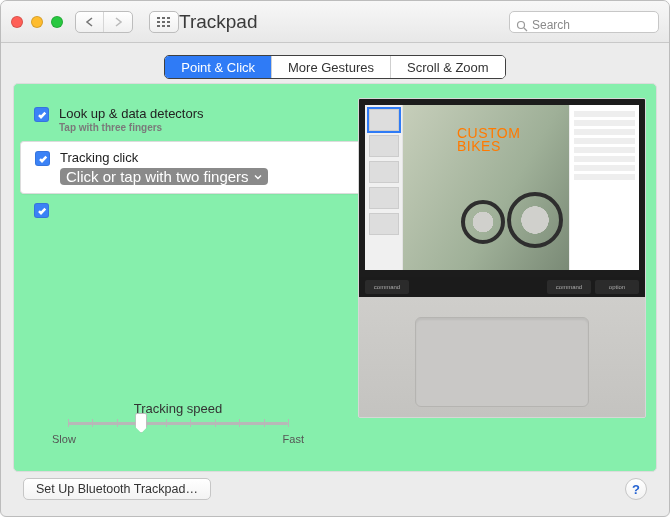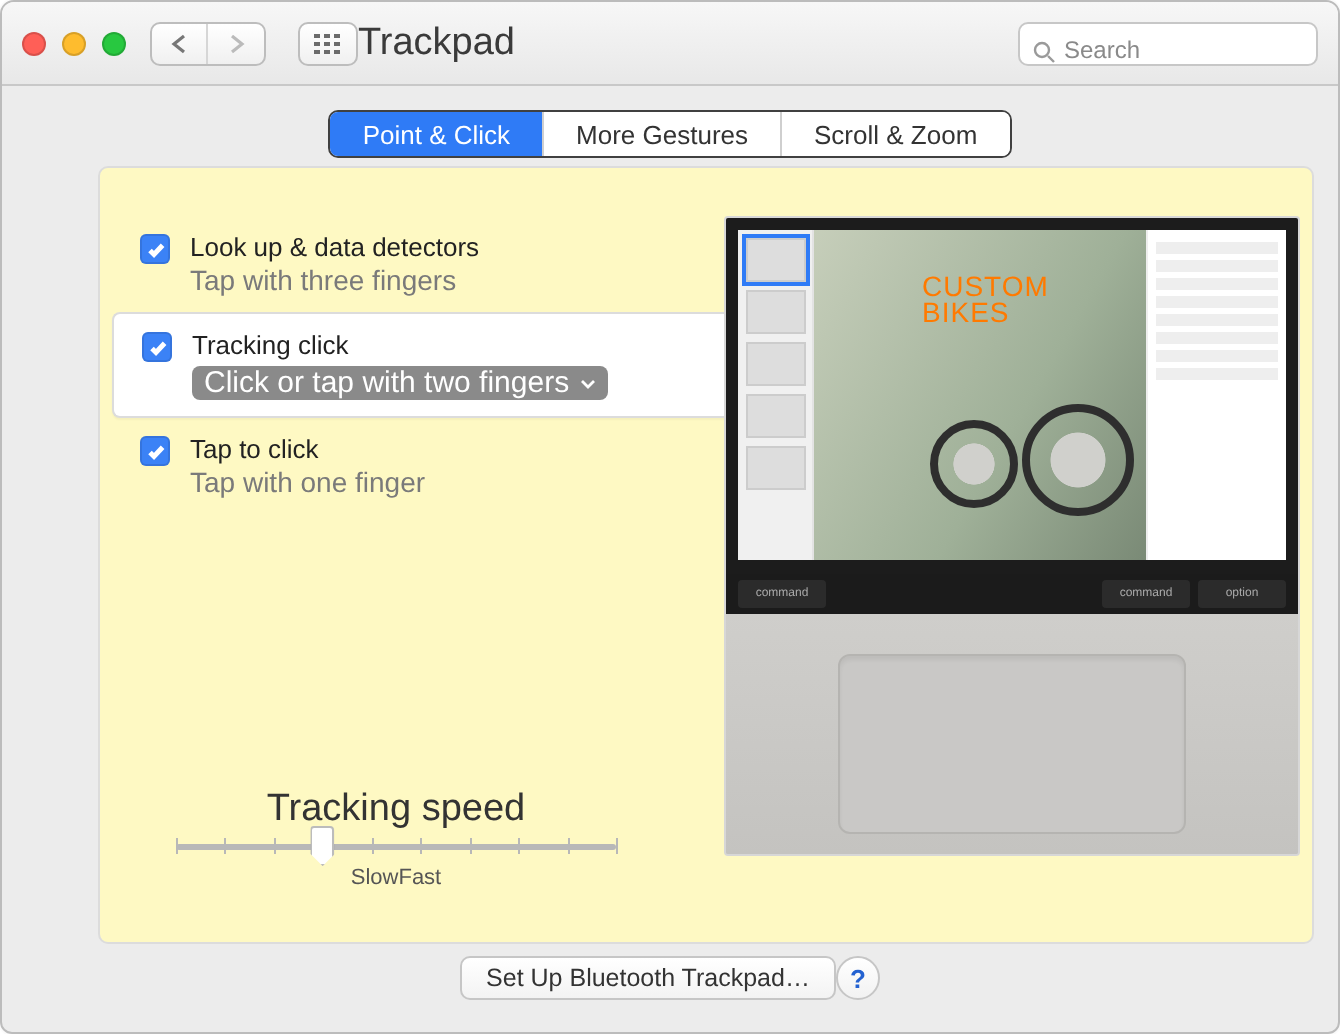--- a/index.html
+++ b/index.html
@@ -17,60 +17,60 @@
   .seg button:last-child { border-right: none; }
   .grid-btn { width: 30px; height: 22px; border: 1px solid #bdbdbd; border-radius: 5px; background: linear-gradient(#ffffff,#f0f0f0); display:flex; align-items:center; justify-content:center; margin-left: 8px; }
   .title { flex: 1; text-align: left; font-size: 19px; color: #3a3a3a; }
   .search { width: 150px; height: 22px; border: 1px solid #c7c7c7; border-radius: 5px; background: #fff; display: flex; align-items: flex-end; padding: 0 6px; color: #8a8a8a; font-size: 12px; gap: 4px; }
   .body { padding: 12px 12px 10px 12px; display:flex; flex-direction:column; height: calc(100% - 42px); }
   .tabs-wrap { display:flex; justify-content: center; margin-bottom: 4px; position:relative; }
   .tabs { display: flex; border: 1px solid #404040; border-radius: 5px; overflow: hidden; background: #fff; height: 24px; }
   .tab { border: none; background: #fff; font-size: 13px; color: #333; padding: 0 16px; border-right: 1px solid #cfcfcf; display:flex; align-items:center; }
   .tab:last-child { border-right: none; }
   .tab.active { background: #2f7bf6; color: #fff; }
-  .panel { flex: 1; background: #fef9c3; border: 1px solid #dcdcdc; border-radius: 5px; margin-top: 0px; display:flex; padding: 24px 10px 10px 10px; gap: 6px; margin-left: 36px; }
+  .panel { flex: 1; background: #86efac; border: 1px solid #dcdcdc; border-radius: 5px; margin-top: 0px; display:flex; padding: 14px 10px 10px 10px; gap: 6px; }
   .left-col { flex: 1; display:flex; flex-direction:column; position: relative; }
   .right-col { width: 288px; display:flex; align-items:flex-start; }
   .option { padding: 8px 8px 8px 10px; border-radius: 4px 0 0 4px; display:flex; align-items:flex-start; gap: 10px; font-size: 13px; color: #333; }
   .option .texts { display:flex; flex-direction:column; }
   .option .title2 { font-weight: 500; font-size: 13px; color: #222; }
-  .option .sub { font-size: 14px; color: #7a7a7a; margin-top: 1px; }
+  .option .sub { font-size: 10px; color: #7a7a7a; margin-top: 1px; font-weight: bold; }
   .checkbox { width: 15px; height: 15px; border-radius: 3px; background: #3b82f6; display:flex; align-items:center; justify-content:center; box-shadow: inset 0 0 0 1px rgba(0,0,0,0.1); margin-top: 1px; flex-shrink:0; }
   .checkbox svg { stroke:#fff; stroke-width:2.5; fill:none; }
   .option.selected { background: #ffffff; border: 1px solid #dcdcdc; border-right: none; margin-left: -4px; margin-right: -14px; padding-left: 14px; box-shadow: 0 1px 1px rgba(0,0,0,0.04); position:relative; }
   .option.selected::after { content:""; position:absolute; right:-18px; top:50%; transform:translateY(-50%); width:0; height:0; border-top:26px solid transparent; border-bottom:26px solid transparent; border-left:18px solid #fff; filter: drop-shadow(1px 0 0 #dcdcdc); }
   .dropdown { margin-top: 3px; height: 17px; background: #8a8a8a; color: #fff; border-radius: 4px; display:inline-flex; align-items:center; padding: 0 6px; font-size: 15px; gap: 5px; }
   .dropdown svg { stroke:#fff; }
   .speed-block { margin-top: auto; text-align:center; padding-bottom: 16px; padding-right: 48px; padding-left: 28px; }
-  .speed-label { font-size: 19px; color: #333; margin-bottom: 6px; }
+  .speed-label { font-size: 13px; color: #333; margin-bottom: 6px; }
   .slider-wrap { position: relative; width: 220px; margin: 0 auto; }
   .slider-track { height: 3px; background: #b8b8b8; border-radius: 2px; position:relative; }
   .tick { position:absolute; width:1px; height:8px; background:#b8b8b8; top:-3px; }
   .thumb { position:absolute; top:-9px; width:12px; height:20px; background:#fff; border:1px solid #bcbcbc; border-radius:2px; box-shadow: 0 1px 1px rgba(0,0,0,0.15); transform:translateX(-50%); clip-path: polygon(0 0, 100% 0, 100% 70%, 50% 100%, 0 70%); }
-  .slider-ends { display:flex; justify-content:center; font-size: 11px; color:#555; margin-top: 8px; }
+  .slider-ends { display:flex; justify-content:space-between; font-size: 11px; color:#555; margin-top: 8px; }
   .preview { width: 288px; height: 320px; border: 1px solid #d7d7d7; background: #c8c7c6; border-radius: 2px; position: relative; overflow: hidden; }
   .laptop-screen { position:absolute; top:0; left:0; right:0; height: 180px; background:#1c1c1c; padding: 6px; }
   .app-window { width:100%; height:165px; background:#fcfcfc; border-radius:3px; display:flex; }
   .app-sidebar { width:38px; background:#f0f0f0; border-right:1px solid #e3e3e3; padding:4px; display:flex; flex-direction:column; gap:4px; }
   .sbthumb { width:30px; height:22px; background:#ddd; border:1px solid #ccc; }
   .sbthumb.sel { outline: 2px solid #2f7bf6; }
   .app-main { flex:1; display:flex; }
   .bike-area { flex:1; background: linear-gradient(120deg,#c6ceba 0%,#9fb098 60%,#7a8a76 100%); position:relative; }
   .bike-area::after { content:""; position:absolute; left:10px; bottom:6px; width:120px; height:80px; background: radial-gradient(circle at 20% 80%, #fff 8px, transparent 9px), radial-gradient(circle at 78% 80%, #fff 8px, transparent 9px); border-radius:4px; opacity:0.0; }
   .wheel { position:absolute; border:4px solid #2e2e2e; border-radius:50%; background: radial-gradient(circle,#d0d0cc 0%,#d0d0cc 40%,transparent 41%); }
   .wheel.back { width:56px; height:56px; right:6px; bottom:22px; }
   .wheel.front { width:44px; height:44px; left:58px; bottom:26px; }
   .custom-text { position:absolute; top:22px; left:54px; color:#ff7a00; font-weight:400; font-size:14px; line-height:13px; letter-spacing:0.5px; font-family: Arial, sans-serif; }
   .side-panel { width:70px; background:#fff; border-left:1px solid #eee; padding:6px 4px; font-size:5px; color:#888; }
   .side-panel div { height:6px; background:#eee; margin-bottom:3px; }
   .kb-strip { position:absolute; top:178px; left:0; right:0; height:20px; background:#1b1b1b; display:flex; justify-content:space-between; padding: 3px 6px; }
   .key { width:44px; height:14px; background:#2b2b2b; border-radius:2px; color:#aaa; font-size:6px; text-align:center; line-height:14px; }
   .chassis { position:absolute; top:198px; left:0; right:0; bottom:0; background: linear-gradient(#cfcecb,#c4c3c0); }
   .trackpad { position:absolute; left:50%; transform:translateX(-50%); top:20px; width:174px; height:90px; background:#c9c8c6; border:1px solid #b5b4b1; border-radius:6px; box-shadow: inset 0 2px 2px rgba(0,0,0,0.06); }
-  .bottom-bar { height: 34px; display:flex; align-items:center; justify-content:center; padding: 0 10px; gap: 0; }
+  .bottom-bar { height: 34px; display:flex; align-items:center; justify-content:space-between; padding: 0 10px; gap: 0; }
   .mac-btn { height: 22px; padding: 0 12px; border: 1px solid #c6c6c6; border-radius: 5px; background: linear-gradient(#fff,#f3f3f3); font-size: 12.5px; color:#333; display:flex; align-items:center; }
   .help-btn { width: 22px; height: 22px; border-radius: 50%; border: 1px solid #c6c6c6; background: linear-gradient(#fff,#f2f2f2); color: #2462d1; font-size: 13px; font-weight:600; display:flex; align-items:center; justify-content:center; }
 </style>
 </head>
 <body>
 
 <div class="window">
   <div class="titlebar">
     <div class="traffic">
       <div class="dot red"></div>
@@ -156,24 +156,20 @@
             </div>
           </div>
         </div>
 
         <div class="option">
           <div class="checkbox">
               <svg width="10" height="10" viewBox="0 0 10 10">
                 <path d="M2 5.2 L4 7.2 L8.3 2.6"></path>
               </svg>
             </div>
-          <div class="texts">
-            <span class="title2">Tap to click</span>
-            <span class="sub">Tap with one finger</span>
-          </div>
         </div>
 
         <div class="speed-block">
           <div class="speed-label">Tracking speed</div>
           <div class="slider-wrap">
             <div class="slider-track">
                 <div class="tick" style="left: 0%;"></div>
                 <div class="tick" style="left: 11.1111%;"></div>
                 <div class="tick" style="left: 22.2222%;"></div>
                 <div class="tick" style="left: 33.3333%;"></div>

